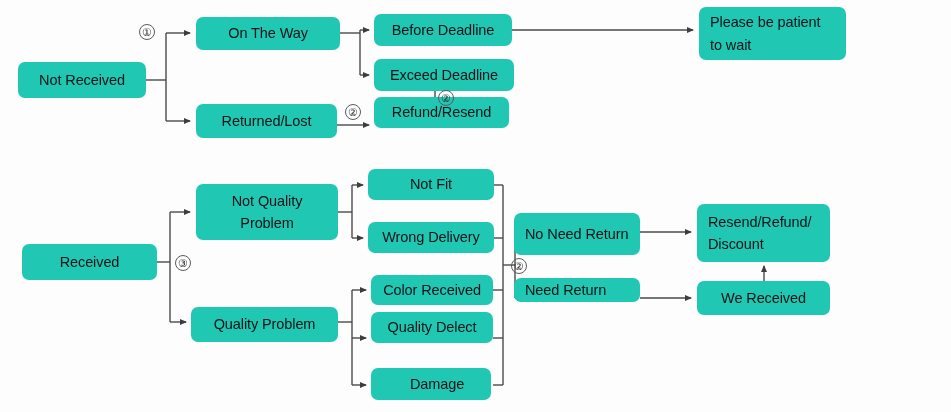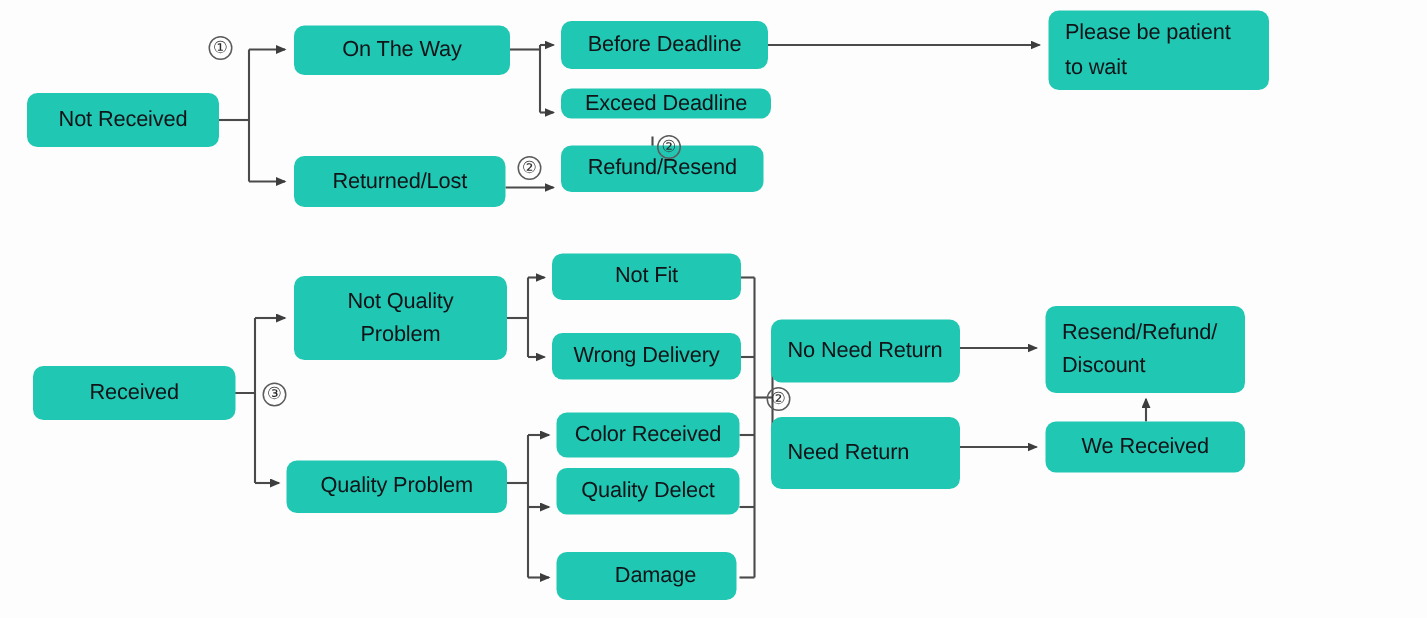--- a/index.html
+++ b/index.html
@@ -144,21 +144,21 @@
   </div>
 
   <div class="node center" style="left:196px; top:104px; width:141px; height:34px;">
     <span class="ln">Returned/Lost</span>
   </div>
 
   <div class="node center" style="left:374px; top:14px; width:138px; height:32px;">
     <span class="ln">Before Deadline</span>
   </div>
 
-  <div class="node center" style="left:374px; top:59px; width:140px; height:20px;">
+  <div class="node center" style="left:374px; top:59px; width:140px; height:32px;">
     <span class="ln">Exceed Deadline</span>
   </div>
 
   <div class="node center" style="left:374px; top:97px; width:135px; height:31px;">
     <span class="ln">Refund/Resend</span>
   </div>
 
   <div class="node leftal" style="left:699px; top:7px; width:147px; height:53px;">
     <span class="ln">Please be patient</span>
     <span class="ln">to wait</span>
@@ -194,21 +194,21 @@
   </div>
 
   <div class="node center" style="left:371px; top:368px; width:120px; height:32px;padding-left:12px;">
     <span class="ln">Damage</span>
   </div>
 
   <div class="node leftal" style="left:514px; top:213px; width:126px; height:42px;">
     <span class="ln">No Need Return</span>
   </div>
 
-  <div class="node leftal" style="left:514px; top:278px; width:126px; height:48px;">
+  <div class="node leftal" style="left:514px; top:278px; width:126px; height:24px;">
     <span class="ln">Need Return</span>
   </div>
 
   <div class="node leftal" style="left:697px; top:204px; width:133px; height:58px;">
     <span class="ln">Resend/Refund/</span>
     <span class="ln">Discount</span>
   </div>
 
   <div class="node center" style="left:697px; top:281px; width:133px; height:34px;">
     <span class="ln">We Received</span>

